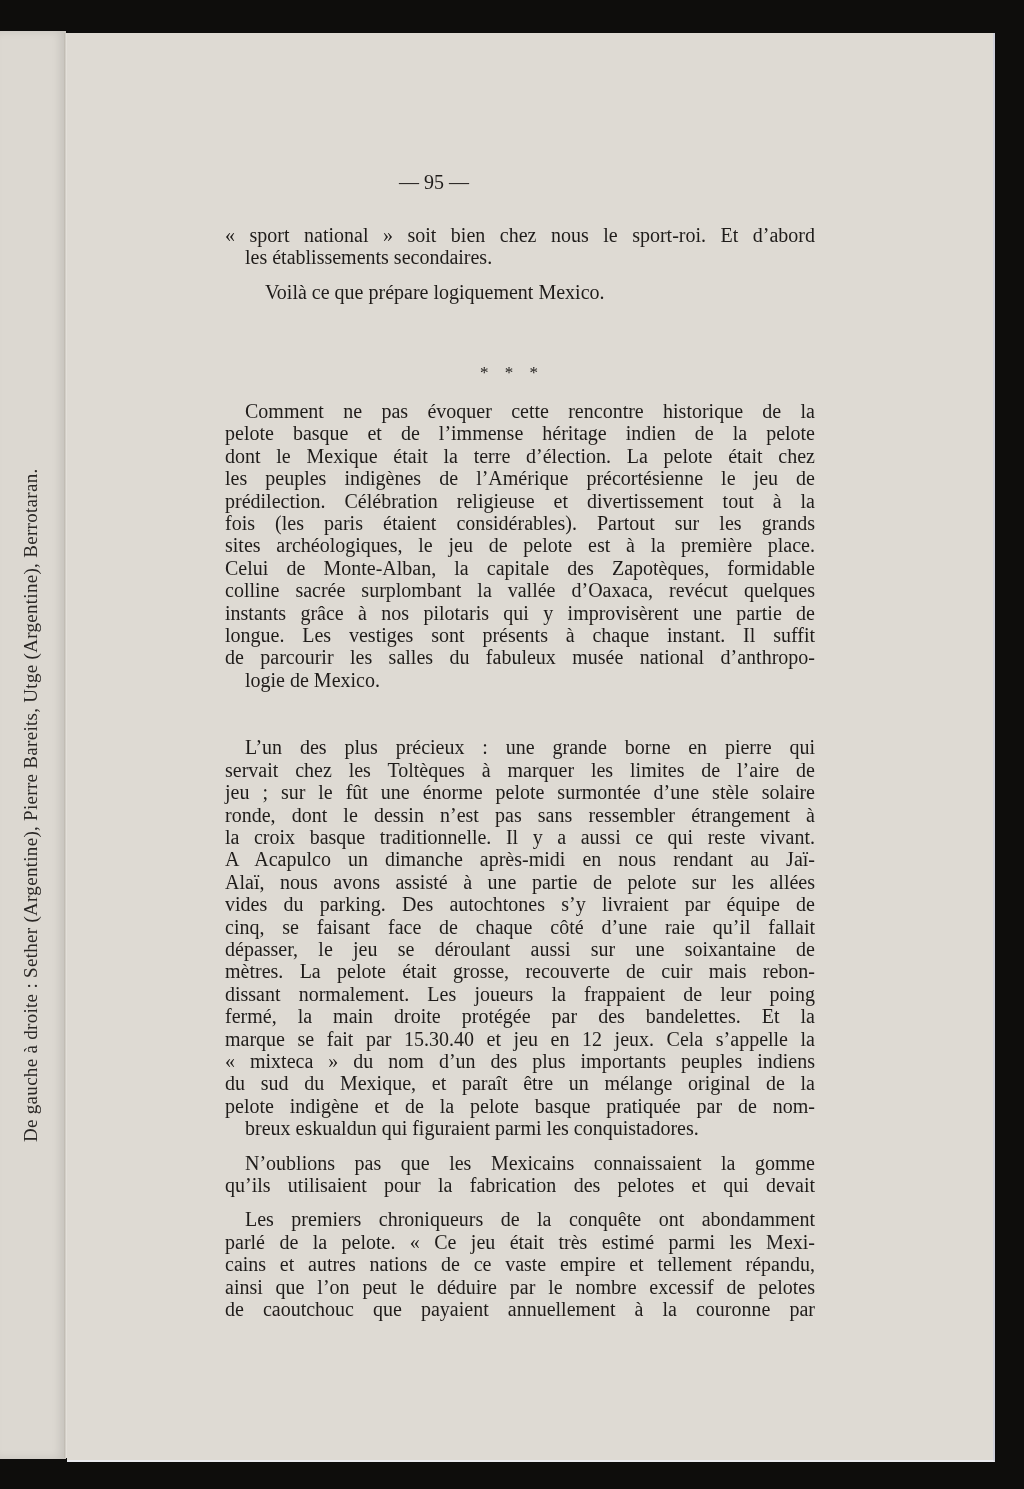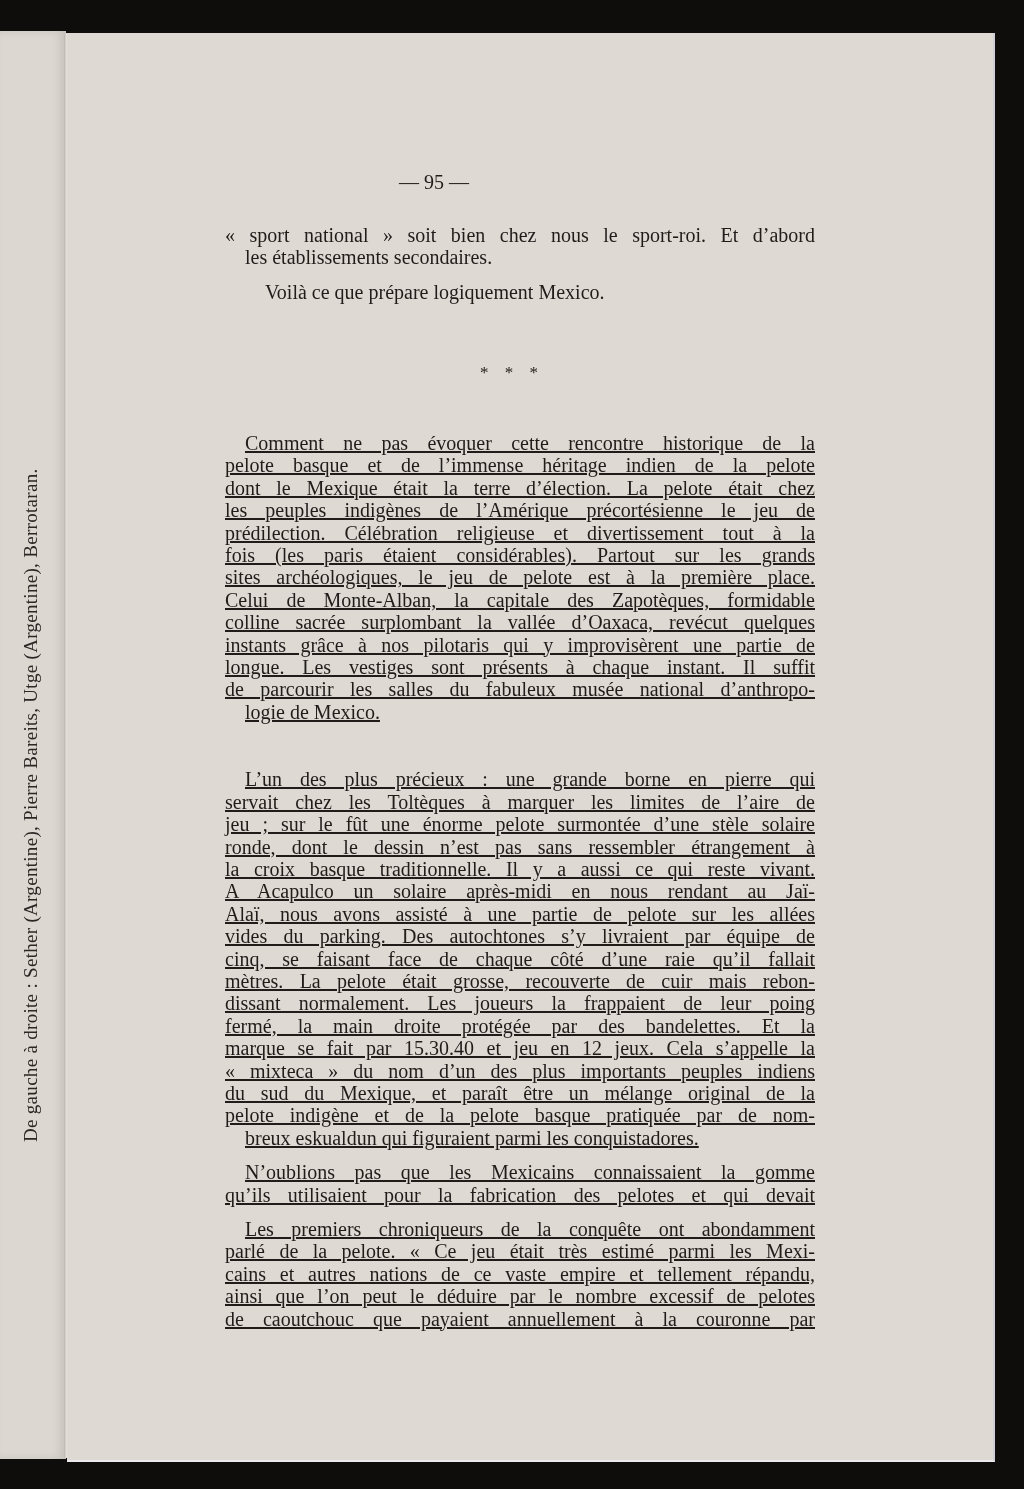--- a/index.html
+++ b/index.html
@@ -63,21 +63,21 @@
       <span class="line">« sport national » soit bien chez nous le sport-roi. Et d’abord</span>
       <span class="line last">les établissements secondaires.</span>
     </p>
     <p>
       <span class="line last" style="padding-left: 20px;">Voilà ce que prépare logiquement Mexico.</span>
     </p>
   </div>
 
 <div class="stars">* * *</div>
 
-<div class="text-block" id="section2" style="top:432px;text-decoration:underline;">
+<div class="text-block" id="section2" style="top:400px;">
     <p>
       <span class="line" style="padding-left: 20px;">Comment ne pas évoquer cette rencontre historique de la</span>
       <span class="line">pelote basque et de l’immense héritage indien de la pelote</span>
       <span class="line">dont le Mexique était la terre d’élection. La pelote était chez</span>
       <span class="line">les peuples indigènes de l’Amérique précortésienne le jeu de</span>
       <span class="line">prédilection. Célébration religieuse et divertissement tout à la</span>
       <span class="line">fois (les paris étaient considérables). Partout sur les grands</span>
       <span class="line">sites archéologiques, le jeu de pelote est à la première place.</span>
       <span class="line">Celui de Monte-Alban, la capitale des Zapotèques, formidable</span>
       <span class="line">colline sacrée surplombant la vallée d’Oaxaca, revécut quelques</span>
@@ -85,24 +85,25 @@
       <span class="line">longue. Les vestiges sont présents à chaque instant. Il suffit</span>
       <span class="line">de parcourir les salles du fabuleux musée national d’anthropo-</span>
       <span class="line last">logie de Mexico.</span>
     </p>
     <p>
       <span class="line" style="padding-left: 20px; margin-top: 45px;">L’un des plus précieux : une grande borne en pierre qui</span>
       <span class="line">servait chez les Toltèques à marquer les limites de l’aire de</span>
       <span class="line">jeu ; sur le fût une énorme pelote surmontée d’une stèle solaire</span>
       <span class="line">ronde, dont le dessin n’est pas sans ressembler étrangement à</span>
       <span class="line">la croix basque traditionnelle. Il y a aussi ce qui reste vivant.</span>
-      <span class="line">A Acapulco un solaire après-midi en nous rendant au Jaï-</span>
+      <span class="line">A Acapulco un dimanche après-midi en nous rendant au Jaï-</span>
       <span class="line">Alaï, nous avons assisté à une partie de pelote sur les allées</span>
       <span class="line">vides du parking. Des autochtones s’y livraient par équipe de</span>
       <span class="line">cinq, se faisant face de chaque côté d’une raie qu’il fallait</span>
+      <span class="line">dépasser, le jeu se déroulant aussi sur une soixantaine de</span>
       <span class="line">mètres. La pelote était grosse, recouverte de cuir mais rebon-</span>
       <span class="line">dissant normalement. Les joueurs la frappaient de leur poing</span>
       <span class="line">fermé, la main droite protégée par des bandelettes. Et la</span>
       <span class="line">marque se fait par 15.30.40 et jeu en 12 jeux. Cela s’appelle la</span>
       <span class="line">« mixteca » du nom d’un des plus importants peuples indiens</span>
       <span class="line">du sud du Mexique, et paraît être un mélange original de la</span>
       <span class="line">pelote indigène et de la pelote basque pratiquée par de nom-</span>
       <span class="line last">breux eskualdun qui figuraient parmi les conquistadores.</span>
     </p>
     <p>

